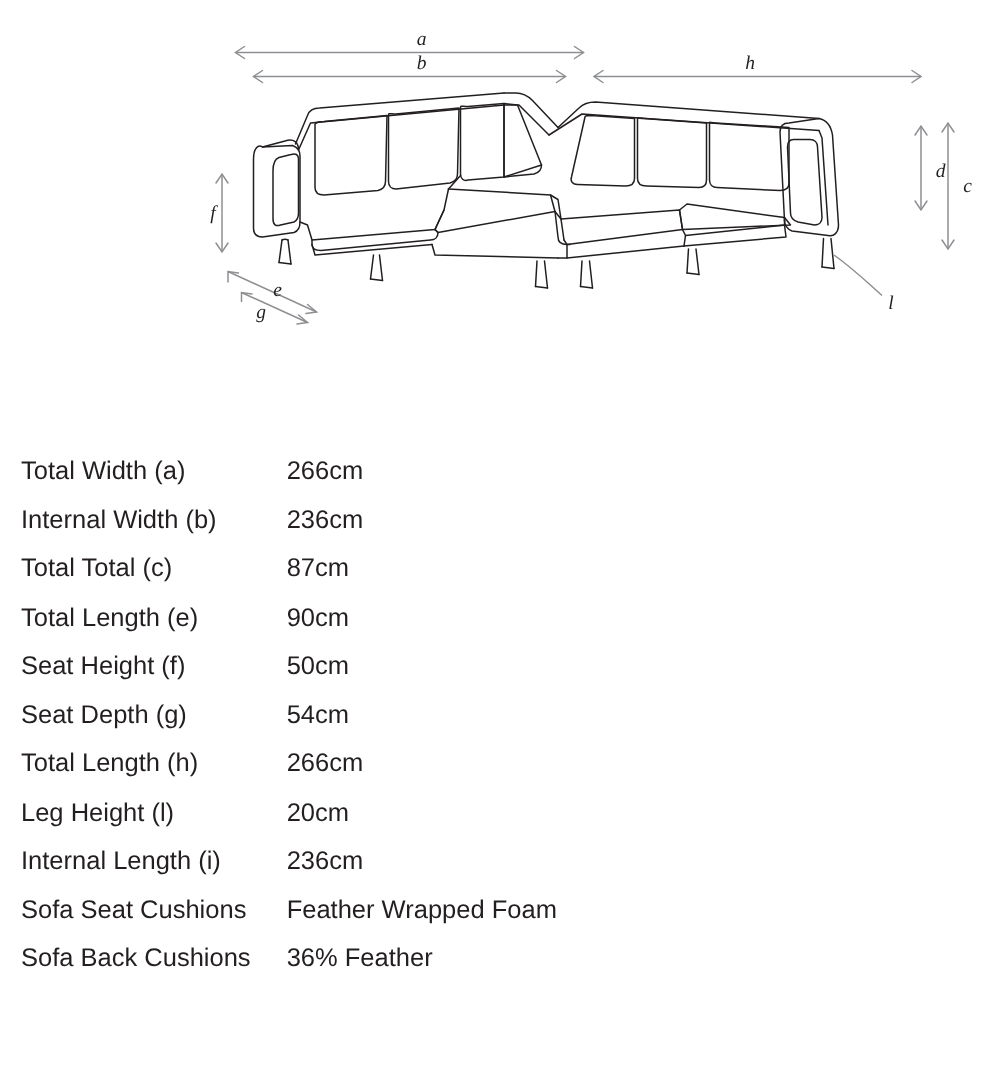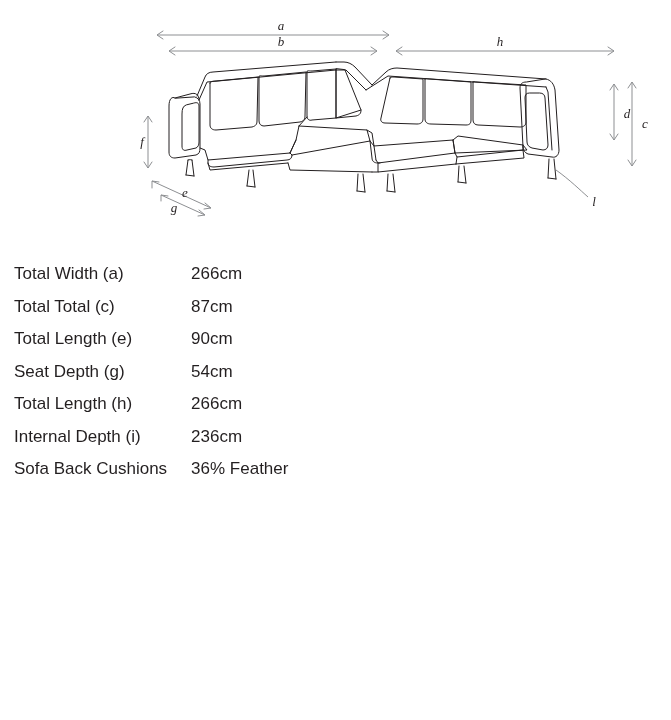--- a/index.html
+++ b/index.html
@@ -29,20 +29,21 @@
   #spec-table {
     position: absolute;
     left: 0;
     top: 258px;
     width: 671px;
   }
   table.specs {
     border-collapse: collapse;
     margin-left: 14px;
     width: 640px;
+    margin-top: 40px;
   }
   table.specs td {
     padding: 0;
     vertical-align: baseline;
     font-size: 17px;
     line-height: 32.5px;
     color: #231f20;
     white-space: nowrap;
   }
   td.spec-label {
@@ -187,38 +188,54 @@
   </div>
 
   <div id="spec-table">
     <table class="specs">
       <tbody>
         <tr>
           <td class="spec-label">Total Width (a)</td>
           <td class="spec-value">266cm</td>
         </tr>
         <tr>
+          <td class="spec-label">Internal Width (b)</td>
+          <td class="spec-value">236cm</td>
+        </tr>
+        <tr>
           <td class="spec-label">Total Total (c)</td>
           <td class="spec-value">87cm</td>
         </tr>
         <tr>
           <td class="spec-label">Total Length (e)</td>
           <td class="spec-value">90cm</td>
         </tr>
         <tr>
+          <td class="spec-label">Seat Height (f)</td>
+          <td class="spec-value">50cm</td>
+        </tr>
+        <tr>
           <td class="spec-label">Seat Depth (g)</td>
           <td class="spec-value">54cm</td>
         </tr>
         <tr>
           <td class="spec-label">Total Length (h)</td>
           <td class="spec-value">266cm</td>
         </tr>
         <tr>
-          <td class="spec-label">Internal Depth (i)</td>
+          <td class="spec-label">Leg Height (l)</td>
+          <td class="spec-value">20cm</td>
+        </tr>
+        <tr>
+          <td class="spec-label">Internal Length (i)</td>
           <td class="spec-value">236cm</td>
+        </tr>
+        <tr>
+          <td class="spec-label">Sofa Seat Cushions</td>
+          <td class="spec-value">Feather Wrapped Foam</td>
         </tr>
         <tr>
           <td class="spec-label">Sofa Back Cushions</td>
           <td class="spec-value">36% Feather</td>
         </tr>
       </tbody>
     </table>
   </div>
 
 </div>

